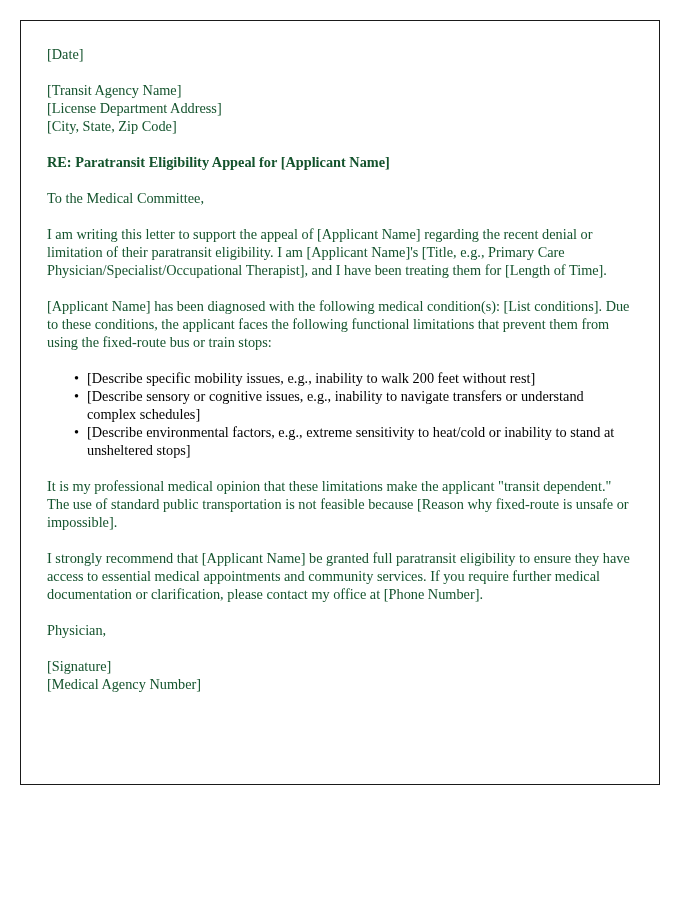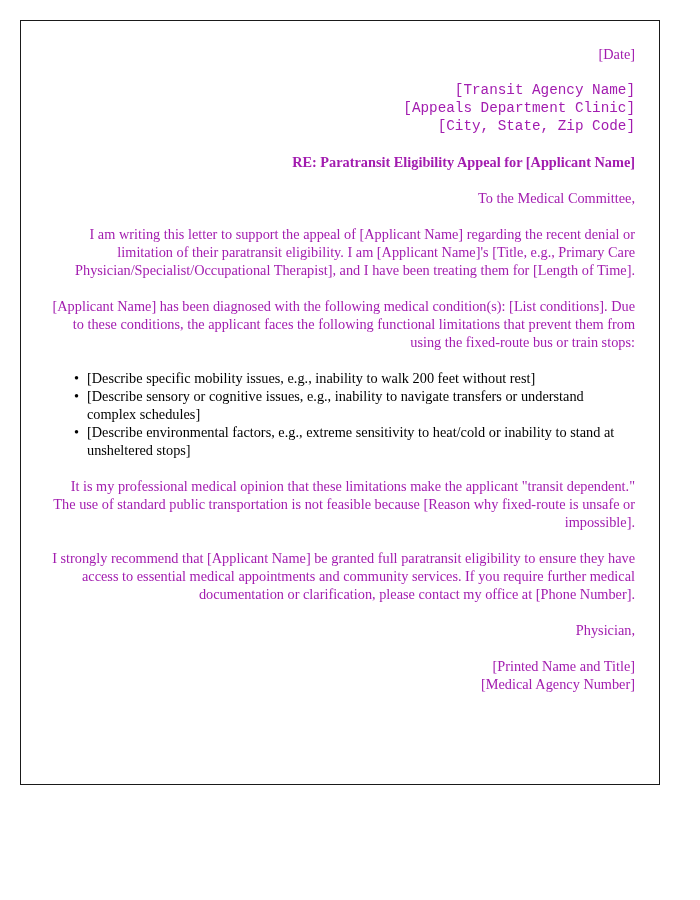--- a/index.html
+++ b/index.html
@@ -31,40 +31,39 @@
     left: 26px;
     top: 24px;
     width: 588px;
   }
 
   .doc-line,
   .doc-para,
   .doc-heading {
     font-size: 14.3px;
     line-height: 18px;
-    color: #a21caf;
+    color: #14532d;
     margin: 0;
-    text-align: right;
+    text-align: left;
   }
 
   .doc-heading {
     font-weight: bold;
   }
 
   .block-gap {
     height: 18px;
   }
 
   .para-gap {
     height: 18px;
   }
 
   .address-block .doc-line {
     white-space: nowrap;
-    font-family: Liberation Mono, monospace;
   }
 
   ul.bullet-list {
     margin: 0;
     padding: 0 0 0 0;
     list-style: none;
   }
 
   ul.bullet-list li {
     position: relative;
@@ -91,21 +90,21 @@
 
 <div class="page-frame">
   <div class="letter-body">
 
     <div class="doc-line">[Date]</div>
 
     <div class="block-gap"></div>
 
     <div class="address-block">
       <div class="doc-line">[Transit Agency Name]</div>
-      <div class="doc-line">[Appeals Department Clinic]</div>
+      <div class="doc-line">[License Department Address]</div>
       <div class="doc-line">[City, State, Zip Code]</div>
     </div>
 
     <div class="block-gap"></div>
 
     <div class="doc-heading">RE: Paratransit Eligibility Appeal for [Applicant Name]</div>
 
     <div class="block-gap"></div>
 
     <div class="doc-line">To the Medical Committee,</div>
@@ -143,18 +142,18 @@
 
     <p class="doc-para">I strongly recommend that [Applicant Name] be granted full paratransit eligibility to ensure they have access to essential medical appointments and community services. If you require further medical documentation or clarification, please contact my office at [Phone Number].</p>
 
     <div class="para-gap"></div>
 
     <div class="doc-line">Physician,</div>
 
     <div class="block-gap"></div>
 
     <div class="signature-block">
-      <div class="doc-line">[Printed Name and Title]</div>
+      <div class="doc-line">[Signature]</div>
       <div class="doc-line">[Medical Agency Number]</div>
     </div>
 
   </div>
 </div>
 
 </body></html>

